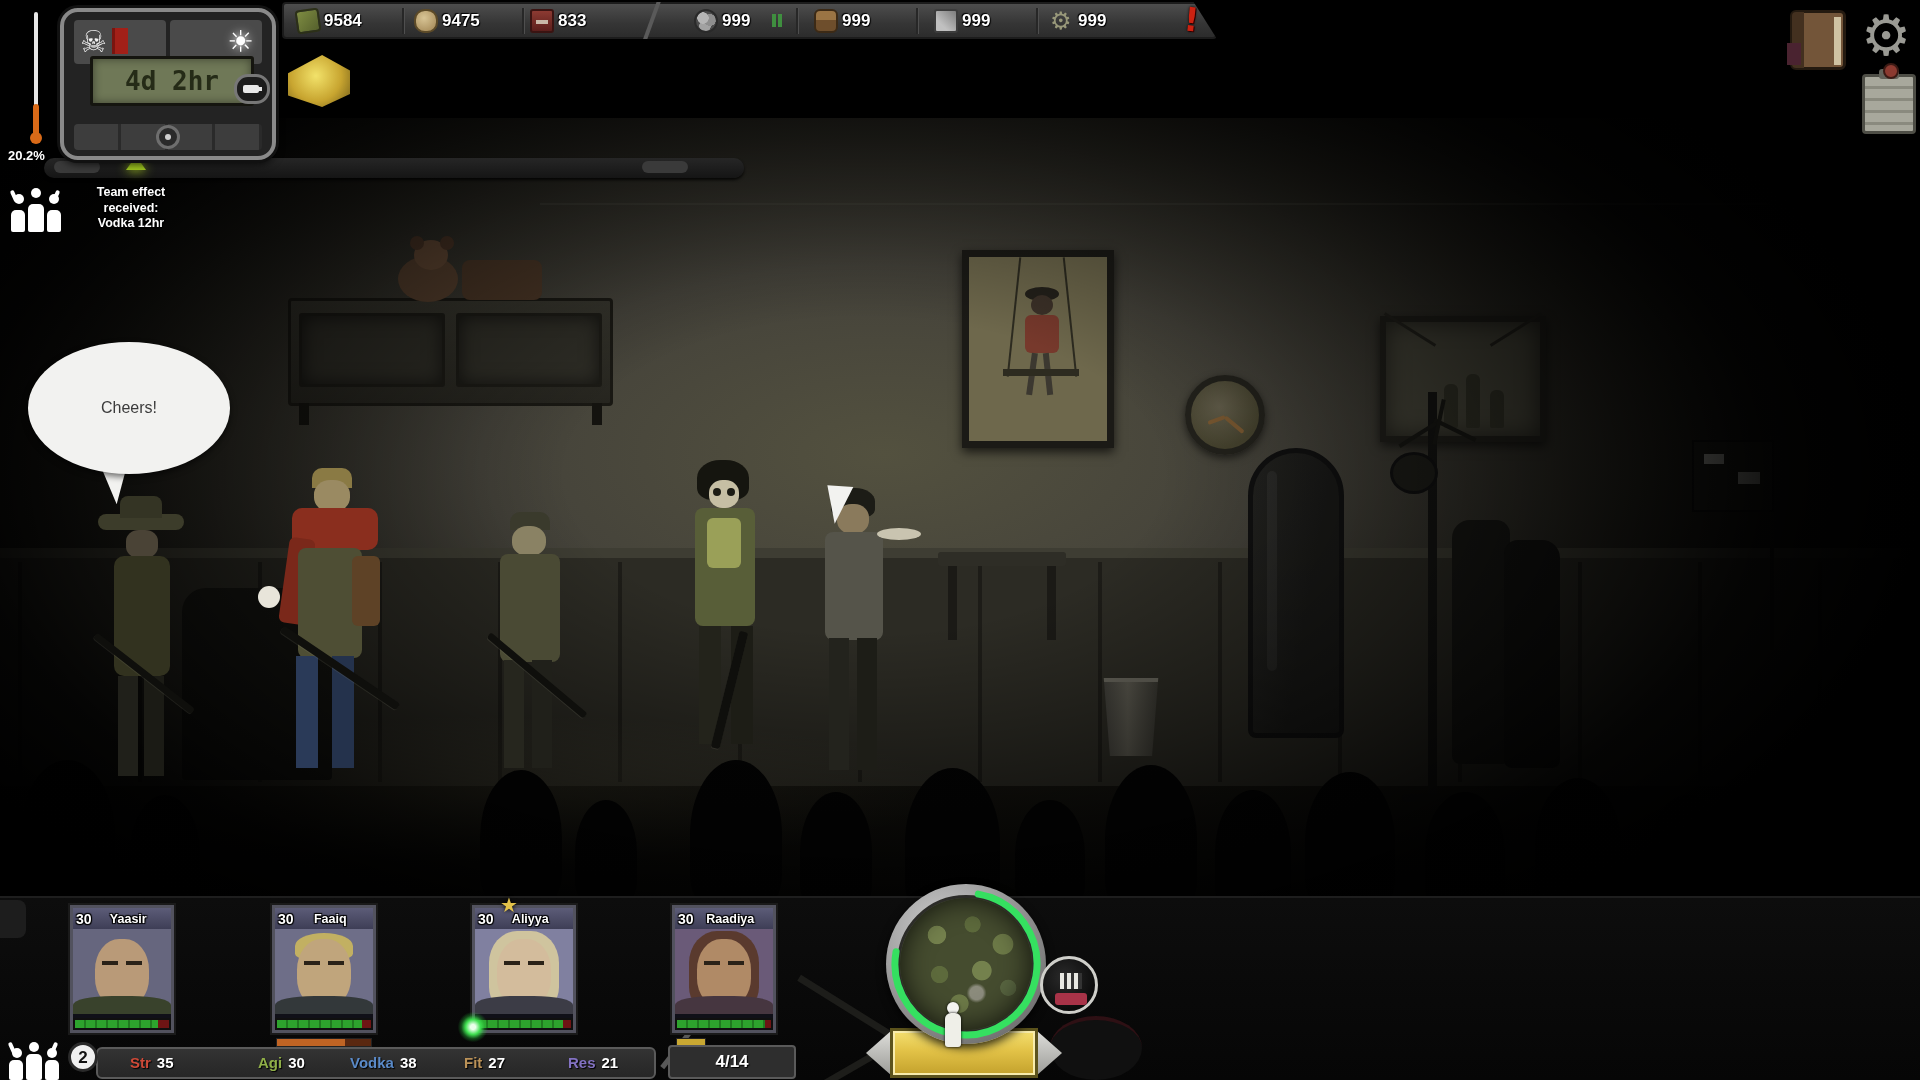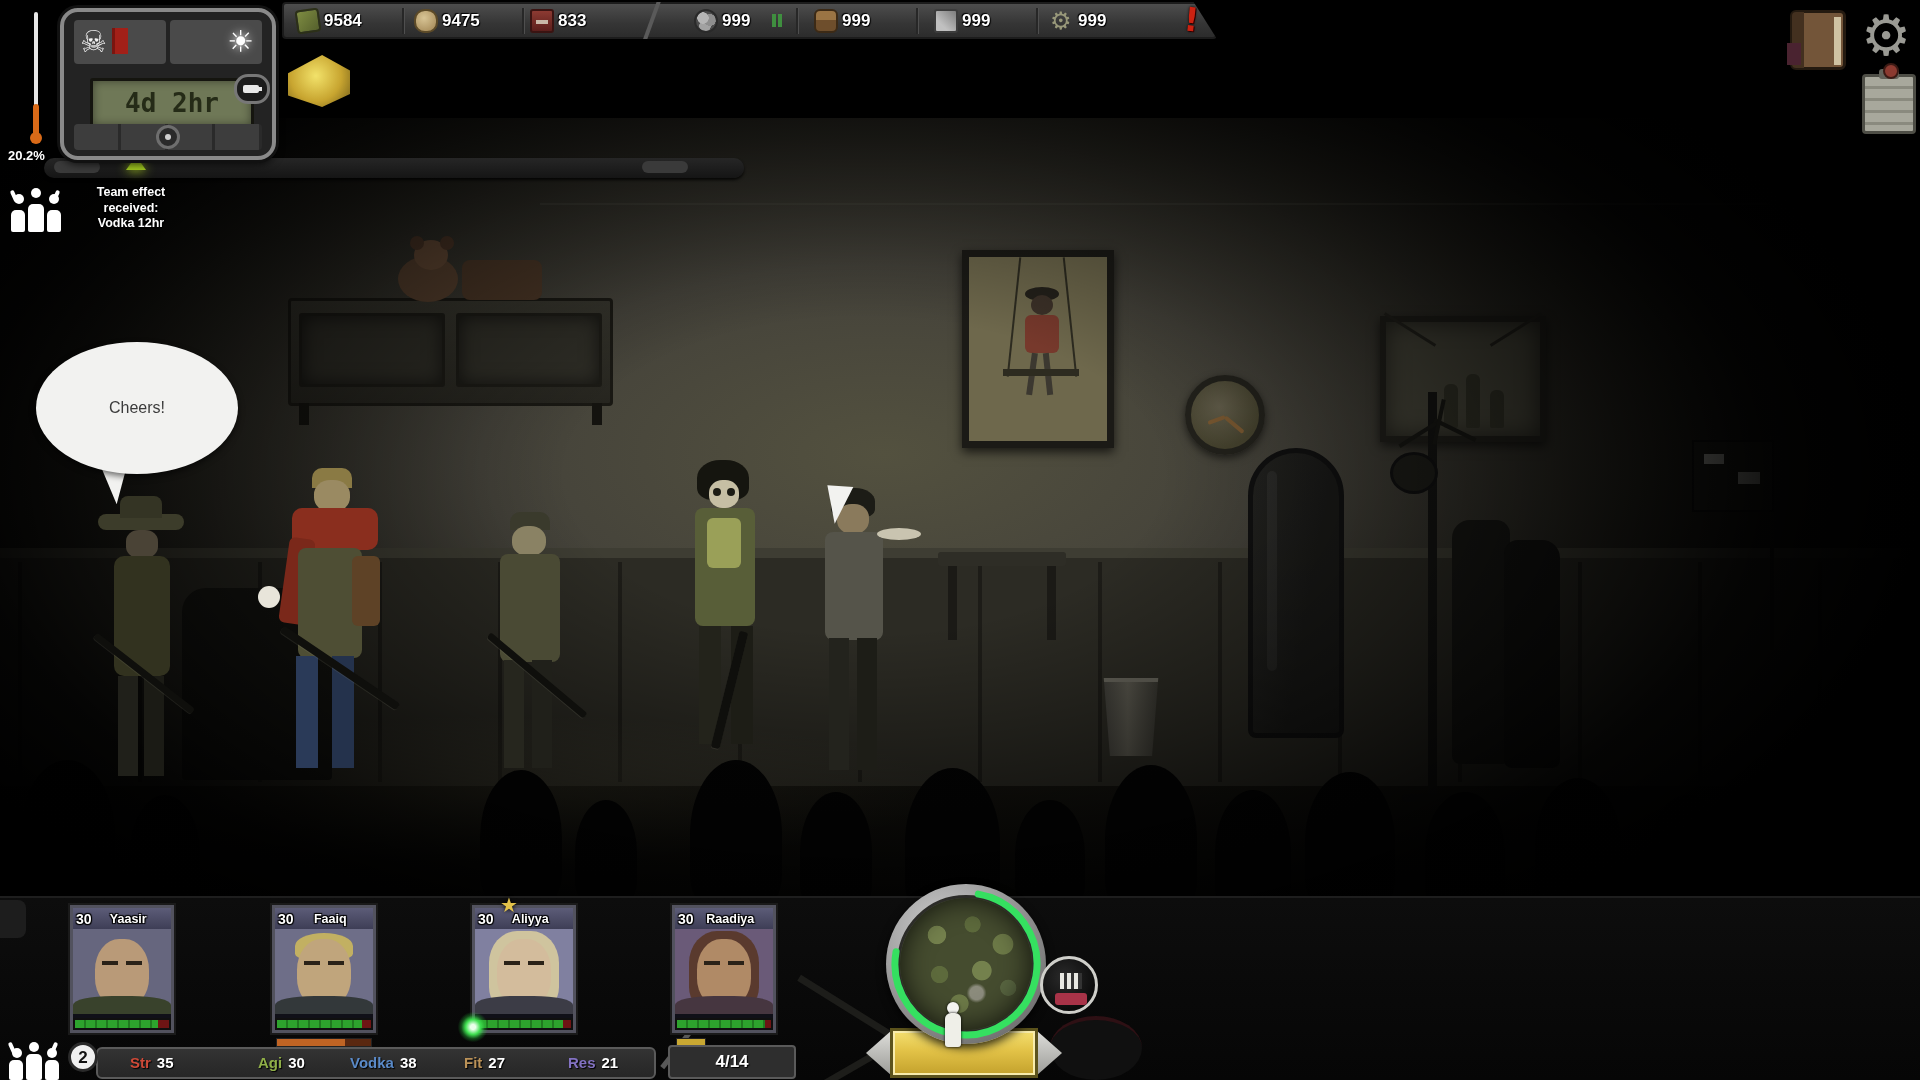--- a/index.html
+++ b/index.html
@@ -90,21 +90,21 @@
 
   
   .tl-panel { left:60px; top:8px; width:216px; height:152px; background:#232323;
     border:4px solid #8a8a8a; border-radius:18px; box-shadow:0 0 0 3px #111, 0 4px 8px rgba(0,0,0,.8); z-index:50; }
   .tl-top { position:absolute; left:8px; top:6px; right:8px; height:48px; display:flex; }
   .tl-cell { background:#4a4a4a; border-radius:4px; margin:2px; flex:1; position:relative; }
   .skull-glyph { font-family:"DejaVu Sans", sans-serif; color:#f2f2f2; font-size:30px; line-height:44px; margin-left:6px; }
   .redflag { position:absolute; left:38px; top:8px; width:16px; height:26px; background:#a22018; border-left:3px solid #7a150f; }
   .sun-glyph { font-family:"DejaVu Sans", sans-serif; color:#fff; font-size:30px; line-height:44px;
     text-shadow:0 0 8px #fff; position:absolute; right:8px; top:0; }
-  .lcd { position:absolute; left:26px; top:66px; width:164px; height:50px; background:#6f7857;
+  .lcd { position:absolute; left:26px; top:44px; width:164px; height:50px; background:#6f7857;
     border:3px solid #15150f; border-radius:3px; box-shadow: inset 0 0 10px rgba(0,0,0,.45);
     color:#252b17; font-family:"DejaVu Sans Mono", monospace; font-weight:bold; font-size:26px;
     display:flex; align-items:center; justify-content:center; }
   .batt-btn { position:absolute; right:2px; top:62px; width:36px; height:30px; background:#1c1c1c;
     border:3px solid #777; border-radius:14px; }
   .batt-btn::before { content:""; position:absolute; left:6px; top:8px; width:16px; height:8px; background:#e8e8e8; border-radius:2px; }
   .batt-btn::after { content:""; position:absolute; left:22px; top:10px; width:3px; height:4px; background:#e8e8e8; }
   .tl-bottom { position:absolute; left:10px; bottom:6px; right:10px; height:26px; background:#3d3d3d; border-radius:4px;
     background-image:repeating-linear-gradient(90deg, transparent 0 44px, #2a2a2a 44px 47px); }
   .round-btn { position:absolute; left:50%; top:50%; transform:translate(-50%,-50%); width:24px; height:24px;
@@ -384,21 +384,21 @@
     <div class="abs" style="left:36px;top:0;width:44px;height:30px;background:#1c1c16;border-radius:45% 45% 30% 30%"></div>
     <div class="abs" style="left:42px;top:16px;width:32px;height:30px;background:#8a7a5c;border-radius:45%"></div>
     <div class="abs" style="left:30px;top:44px;width:58px;height:108px;background:#55544a;border-radius:8px"></div>
     <div class="abs" style="left:82px;top:40px;width:44px;height:12px;background:#c9c4b0;border-radius:50%"></div>
     <div class="abs" style="left:34px;top:150px;width:20px;height:132px;background:#23231d"></div>
     <div class="abs" style="left:62px;top:150px;width:20px;height:132px;background:#1d1d17"></div>
   </div>
 
   <div class="abs vignette"></div>
 
-  <div class="abs bubble" style="left:36px;top:342px;width:202px;height:132px">
+  <div class="abs bubble" style="left:28px;top:342px;width:202px;height:132px">
     <div class="txt" style="font-size:16px">Cheers!</div>
   </div>
   <div class="abs tail" style="left:104px;top:466px;transform:rotate(-8deg)"></div>
   <div class="abs tail" style="left:826px;top:486px;transform:rotate(4deg)"></div>
 
   <div class="abs thermo">
     <div class="tube"></div>
       <div class="merc"></div>
       <div class="bulb"></div>
   </div>

